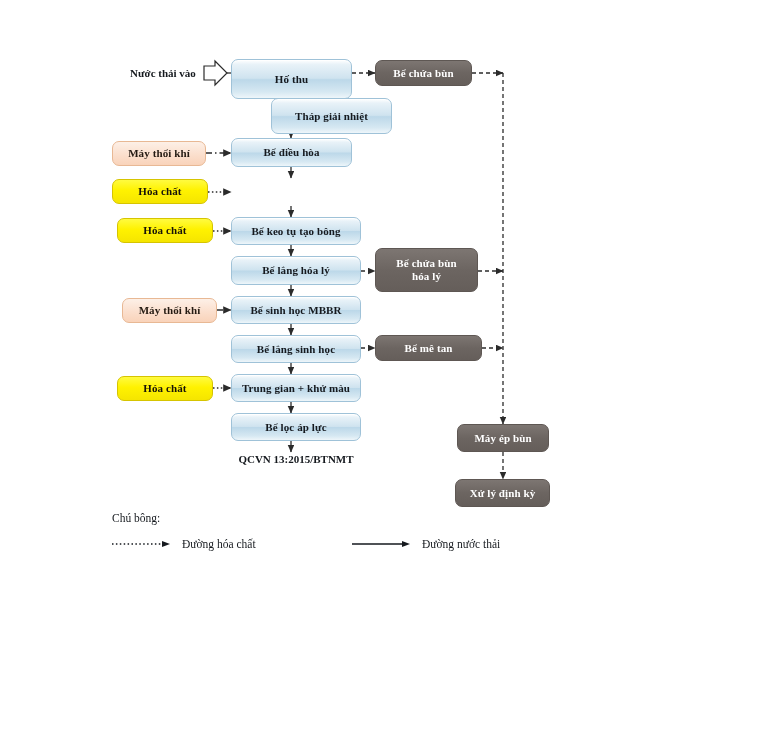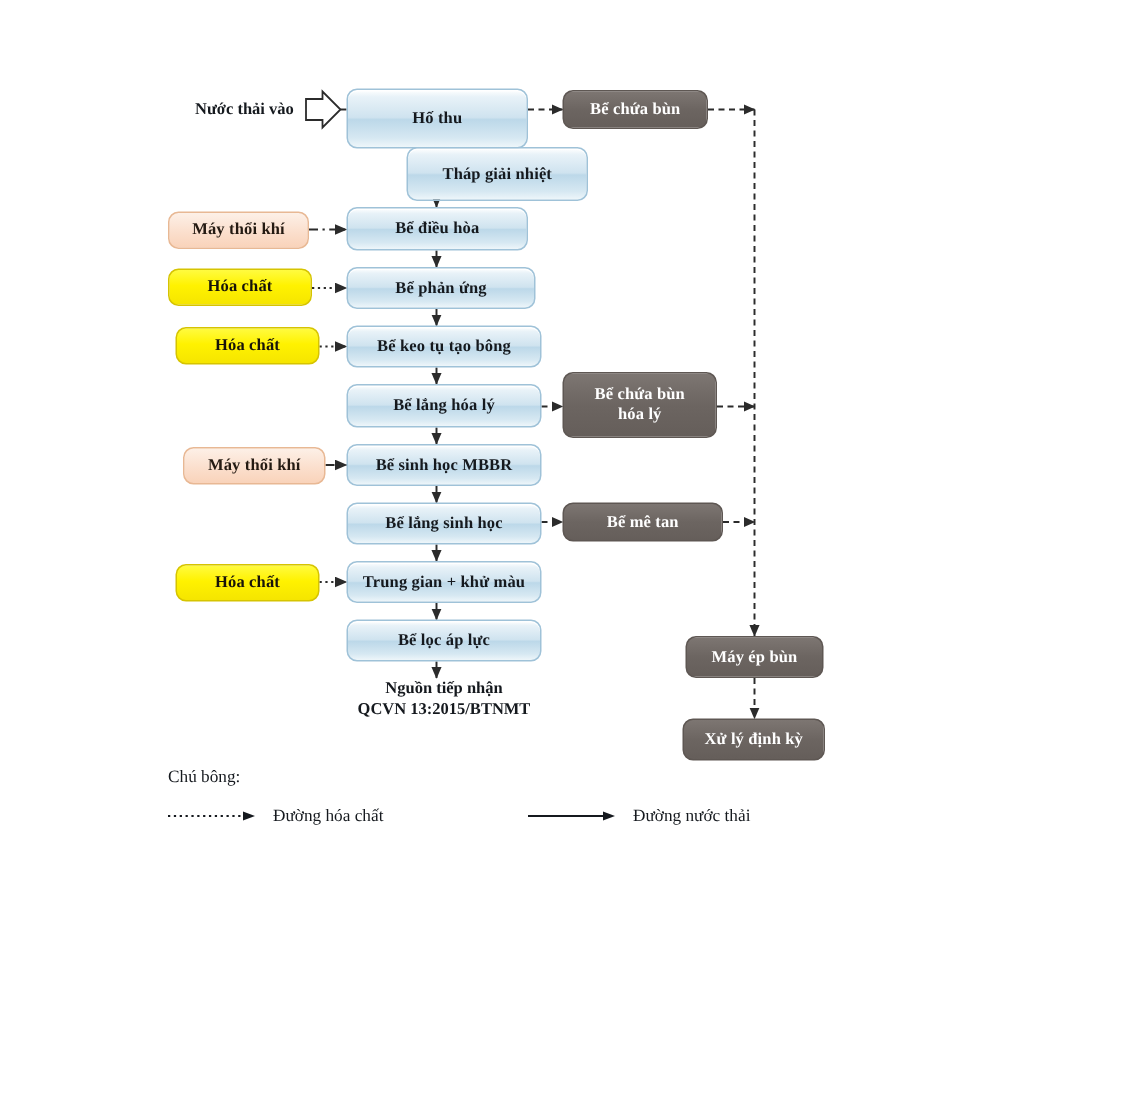--- a/index.html
+++ b/index.html
@@ -183,36 +183,34 @@
   </svg>
 
   <div class="plain left" style="left:130px; top:66px; width:90px;">Nước thải vào</div>
 
   <div class="node process" style="left:231px; top:59px;  width:121px; height:40px;">Hố thu</div>
 
   <div class="node process" style="left:231px; top:98px;  width:121px; height:36px;margin-left:40px;">Tháp giải nhiệt</div>
 
   <div class="node process" style="left:231px; top:138px; width:121px; height:29px;">Bể điều hòa</div>
 
-  <div class="node process" style="left:231px; top:178px; width:126px; height:28px;">Bể phản ứng</div>
 
   <div class="node process" style="left:231px; top:217px; width:130px; height:28px;">Bể keo tụ tạo bông</div>
 
   <div class="node process" style="left:231px; top:296px; width:130px; height:28px;">Bể sinh học MBBR</div>
 
   <div class="node process" style="left:231px; top:256px; width:130px; height:29px;">Bể lắng hóa lý</div>
 
   <div class="node process" style="left:231px; top:335px; width:130px; height:28px;">Bể lắng sinh học</div>
 
   <div class="node process" style="left:231px; top:374px; width:130px; height:28px;">Trung gian + khử màu</div>
 
   <div class="node process" style="left:231px; top:413px; width:130px; height:28px;">Bể lọc áp lực</div>
 
   <div class="plain" style="left:216px; top:452px; width:160px;">
-    <div>Nguồn tiếp nhận</div>
     <div>QCVN 13:2015/BTNMT</div>
   </div>
 
   <div class="node sludge" style="left:375px; top:60px;  width:97px; height:26px;">Bể chứa bùn</div>
 
   <div class="node sludge" style="left:375px; top:248px; width:103px; height:44px; flex-direction:column;">
     <span>Bể chứa bùn</span>
     <span>hóa lý</span>
   </div>
 

